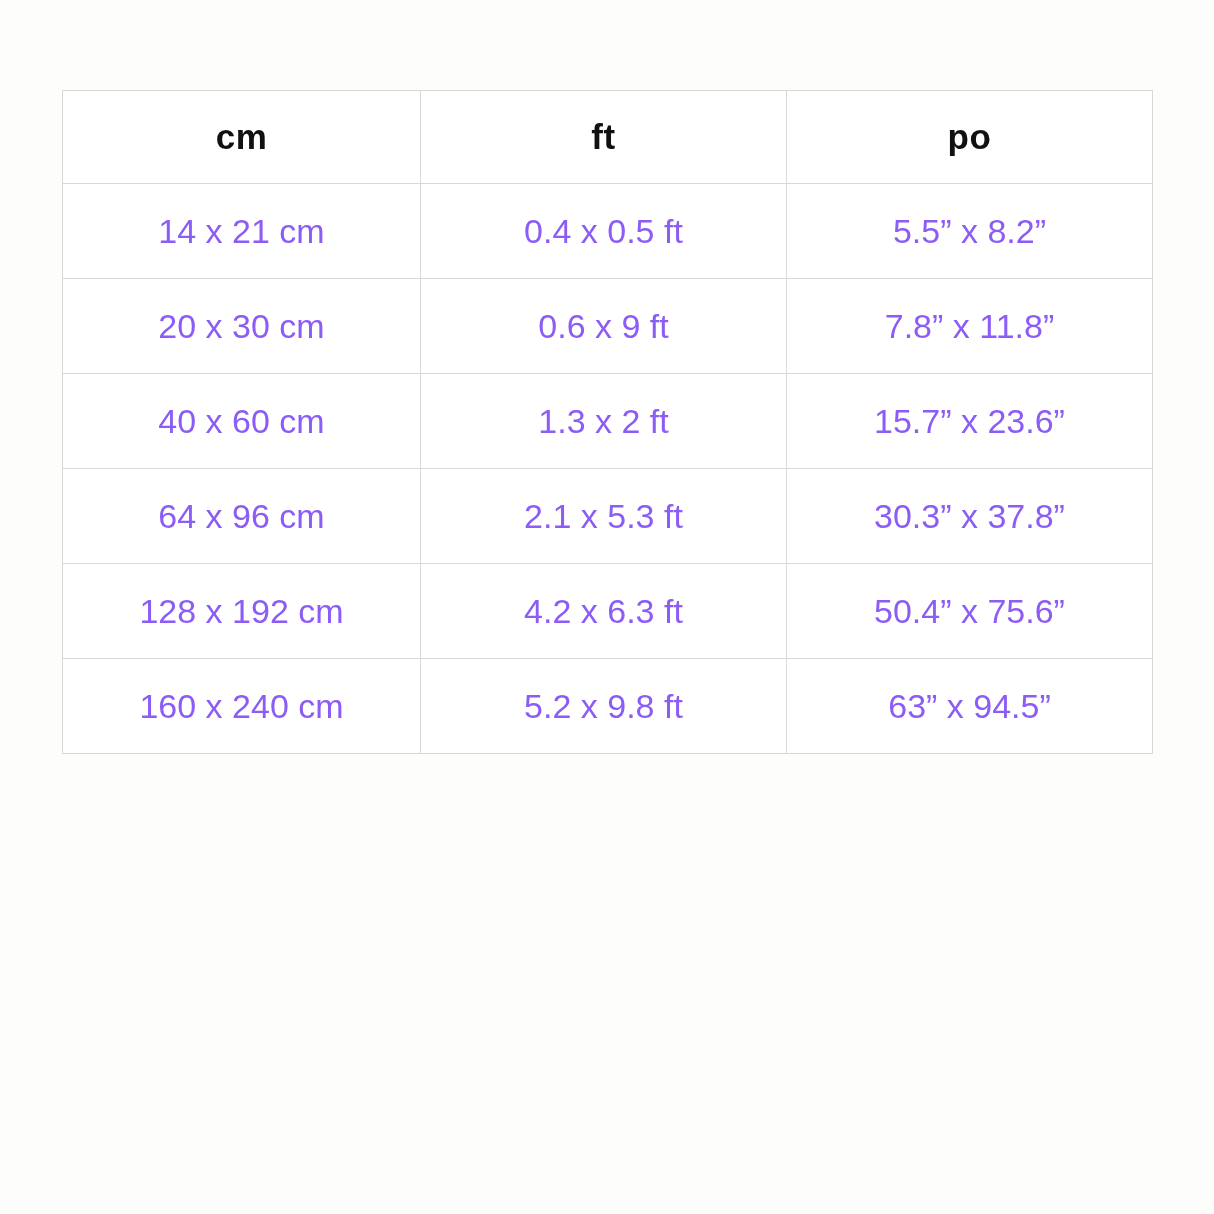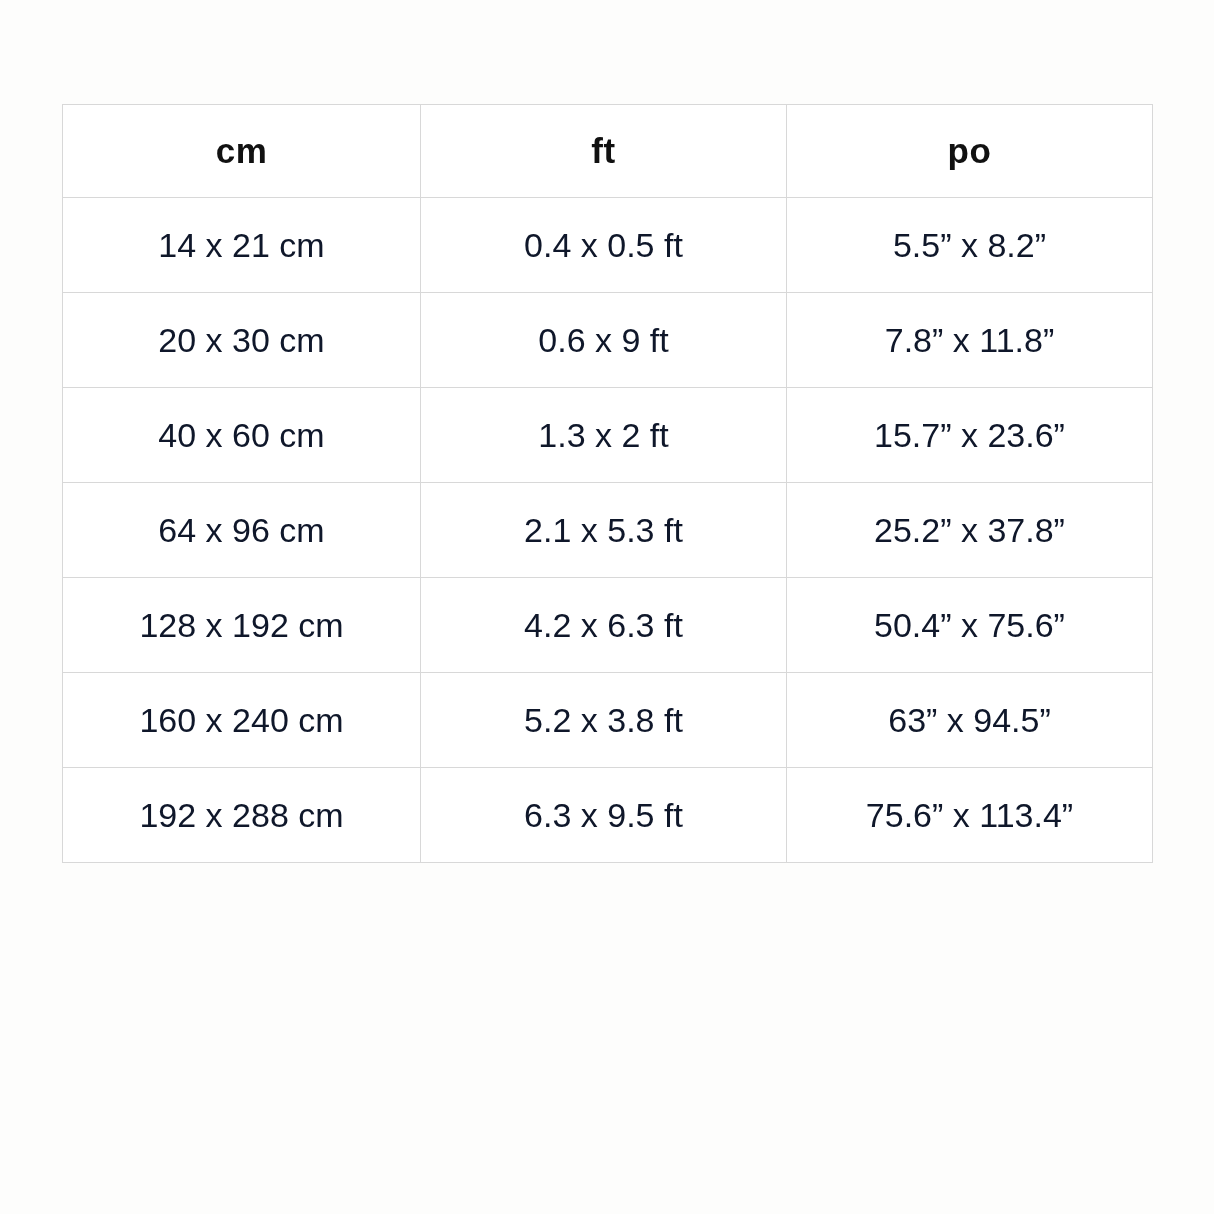--- a/index.html
+++ b/index.html
@@ -24,42 +24,41 @@
   .table-wrap {
     position: absolute;
     left: 62px;
     top: 90px;
     width: 1090px;
   }
   table.size-table {
     border-collapse: collapse;
     width: 1090px;
     table-layout: fixed;
-    margin-top: 14px;
   }
   table.size-table td,
   table.size-table th {
     border: 1px solid #d8d8d8;
     text-align: center;
     vertical-align: middle;
     padding: 0;
     background: #ffffff;
   }
   table.size-table thead th {
     height: 92px;
     font-size: 35px;
     font-weight: bold;
     letter-spacing: 0.5px;
     color: #111111;
   }
   table.size-table tbody td {
     height: 94px;
     font-size: 34px;
     font-weight: 400;
-    color: #0f172a;
+    color: #8b5cf6;
   }
   col.c1 { width: 358px; }
   col.c2 { width: 366px; }
   col.c3 { width: 366px; }
 </style>
 </head>
 <body>
 
 <div class="page">
   <div class="table-wrap">
@@ -88,33 +87,28 @@
           <td>7.8” x 11.8”</td>
         </tr>
         <tr>
           <td>40 x 60 cm</td>
           <td>1.3 x 2 ft</td>
           <td>15.7” x 23.6”</td>
         </tr>
         <tr>
           <td>64 x 96 cm</td>
           <td>2.1 x 5.3 ft</td>
-          <td>25.2” x 37.8”</td>
+          <td>30.3” x 37.8”</td>
         </tr>
         <tr>
           <td>128 x 192 cm</td>
           <td>4.2 x 6.3 ft</td>
           <td>50.4” x 75.6”</td>
         </tr>
         <tr>
           <td>160 x 240 cm</td>
-          <td>5.2 x 3.8 ft</td>
+          <td>5.2 x 9.8 ft</td>
           <td>63” x 94.5”</td>
-        </tr>
-        <tr>
-          <td>192 x 288 cm</td>
-          <td>6.3 x 9.5 ft</td>
-          <td>75.6” x 113.4”</td>
         </tr>
       </tbody>
     </table>
   </div>
 </div>
 
 </body></html>

